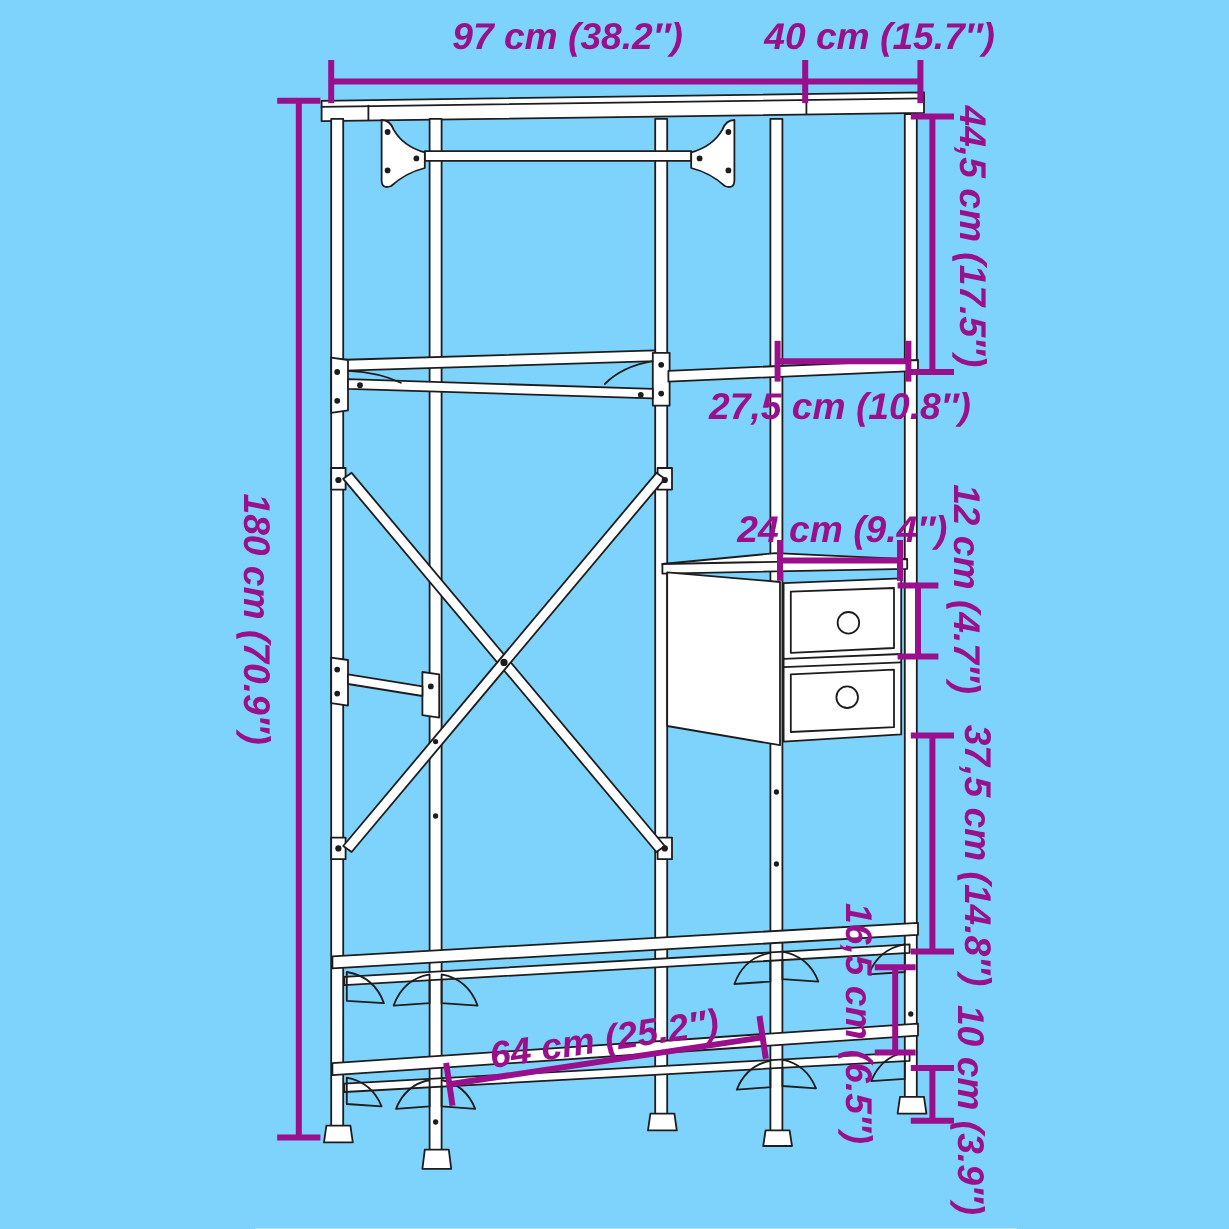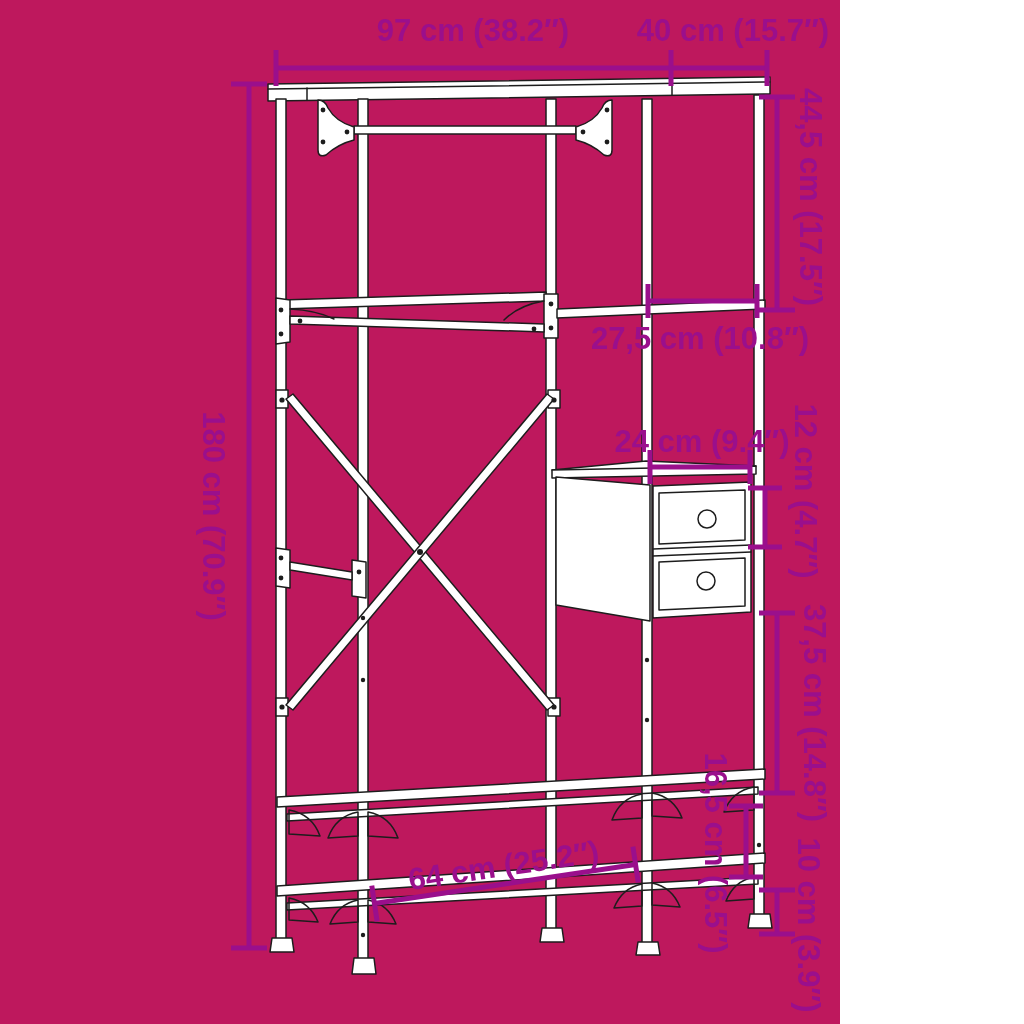--- a/index.html
+++ b/index.html
@@ -1,17 +1,17 @@
 <!DOCTYPE html>
 <html><head>
 <meta charset="utf-8">
 <style>
   html,body{margin:0;padding:0;background:#ffffff;}
-  .stage{position:relative;width:840px;height:1024px;background:#be185d;overflow:hidden;
-         font-family:"Liberation Sans",sans-serif;}
+  .stage{position:relative;width:1024px;height:1024px;background:#7dd3fc;overflow:hidden;
+         font-family:"Liberation Sans",sans-serif;font-style:italic;}
   svg{display:block;}
   .dim-label{font-family:"Liberation Sans",sans-serif;font-weight:700;font-size:31px;}
   .art{stroke-width:1.5;stroke-linejoin:round;stroke-linecap:round;}
   .dimline{stroke-width:5;stroke-linecap:butt;}
 </style>
 </head>
 <body>
 
 <div class="stage">
 <svg width="1024" height="1024" viewBox="0 0 1024 1024">

